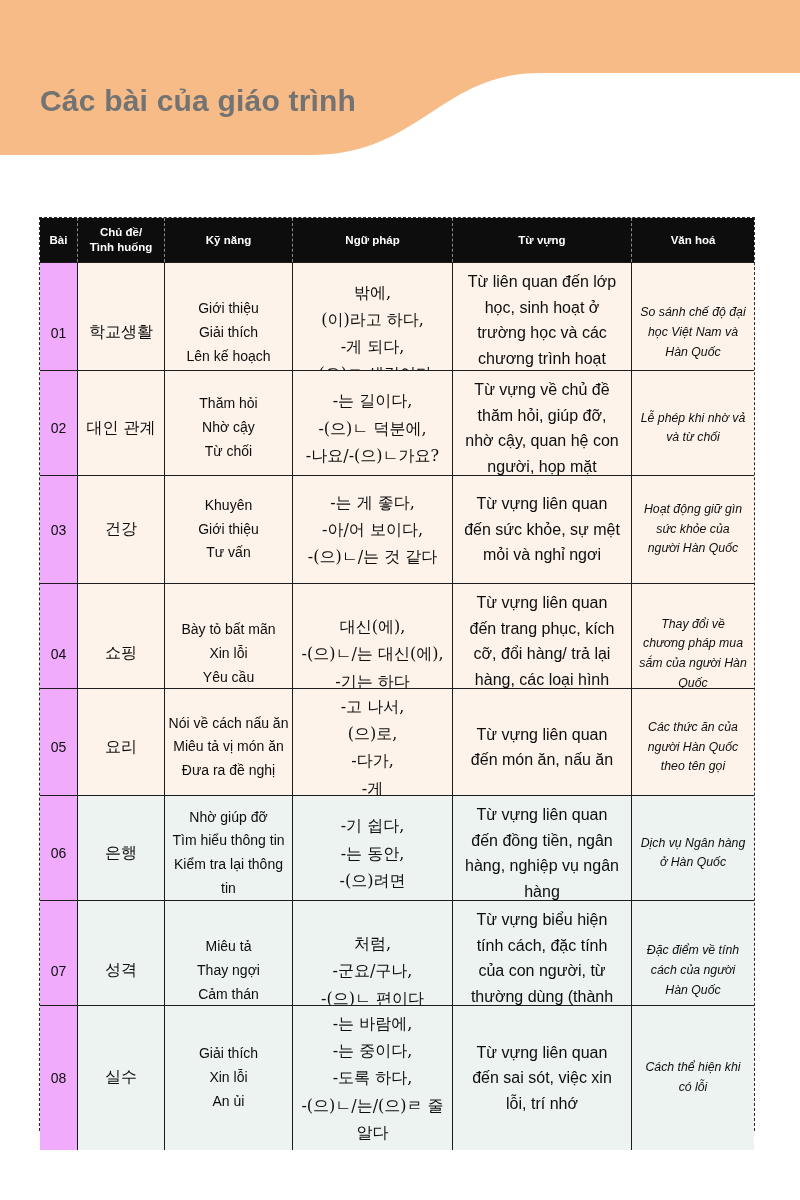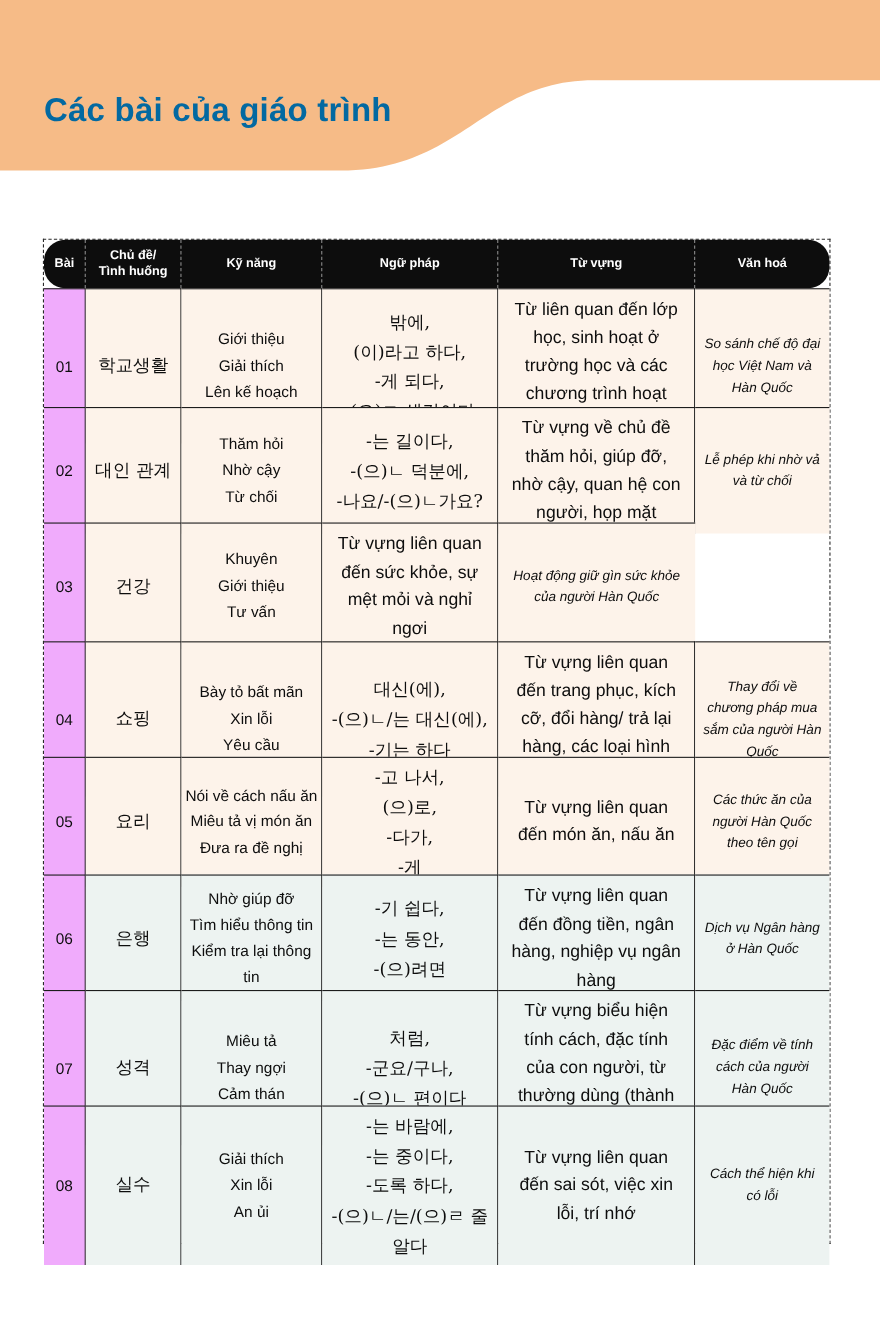--- a/index.html
+++ b/index.html
@@ -9,35 +9,35 @@
     width: 800px; height: 1200px;
     background: #ffffff;
     font-family: "Liberation Sans", sans-serif;
     overflow: hidden;
   }
 
   
   .band-wrap { position: absolute; left: 0; top: 0; width: 800px; height: 160px; }
   .page-title {
     position: absolute; left: 40px; top: 84px;
-    font-size: 30px; font-weight: bold; color: #0369a1;
+    font-size: 30px; font-weight: bold; color: #737373;
     letter-spacing: 0.2px;
     font-family: "Liberation Sans", sans-serif;
   }
 
   
   .toc {
     position: absolute; left: 39px; top: 217px; width: 716px;
     border: 1px dashed #2a2a2a;
     background: #ffffff;
   }
   .t-row { display: grid; grid-template-columns: 38px 87px 128px 160px 179px 122px; }
   .t-row > div { display: flex; align-items: center; justify-content: center; text-align: center; }
 
-  .head-row { height: 44px; background: #0d0d0d; border-radius: 19px; }
+  .head-row { height: 44px; background: #0d0d0d; }
   .head-row > div {
     color: #ffffff; font-size: 11.5px; font-weight: bold;
     line-height: 1.3; white-space: pre-line;
     border-right: 1px dashed #8a8a8a;
   }
   .head-row > div:last-child { border-right: none; }
 
   .body-row > div {
     border-right: 1px solid #1c1c1c;
     border-top: 1px solid #1c1c1c;
@@ -101,20 +101,23 @@
 -나요/-(으)ㄴ가요?</div>
       <div class="cell-vocab cell-data">Từ vựng về chủ đề thăm hỏi, giúp đỡ, nhờ cậy, quan hệ con người, họp mặt</div>
       <div class="cell-culture cell-data">Lễ phép khi nhờ vả và từ chối</div>
     </div>
     <div class="t-row body-row tone-warm" style="height: 108px;">
       <div class="cell-bai">03</div>
       <div class="cell-topic cell-data">건강</div>
       <div class="cell-skills cell-data">Khuyên
 Giới thiệu
 Tư vấn</div>
+      <div class="cell-grammar cell-data">-는 게 좋다,
+-아/어 보이다,
+-(으)ㄴ/는 것 같다</div>
       <div class="cell-vocab cell-data">Từ vựng liên quan đến sức khỏe, sự mệt mỏi và nghỉ ngơi</div>
       <div class="cell-culture cell-data">Hoạt động giữ gìn sức khỏe của người Hàn Quốc</div>
     </div>
     <div class="t-row body-row tone-warm" style="height: 105px;">
       <div class="cell-bai">04</div>
       <div class="cell-topic cell-data">쇼핑</div>
       <div class="cell-skills cell-data">Bày tỏ bất mãn
 Xin lỗi
 Yêu cầu</div>
       <div class="cell-grammar cell-data">대신(에),

